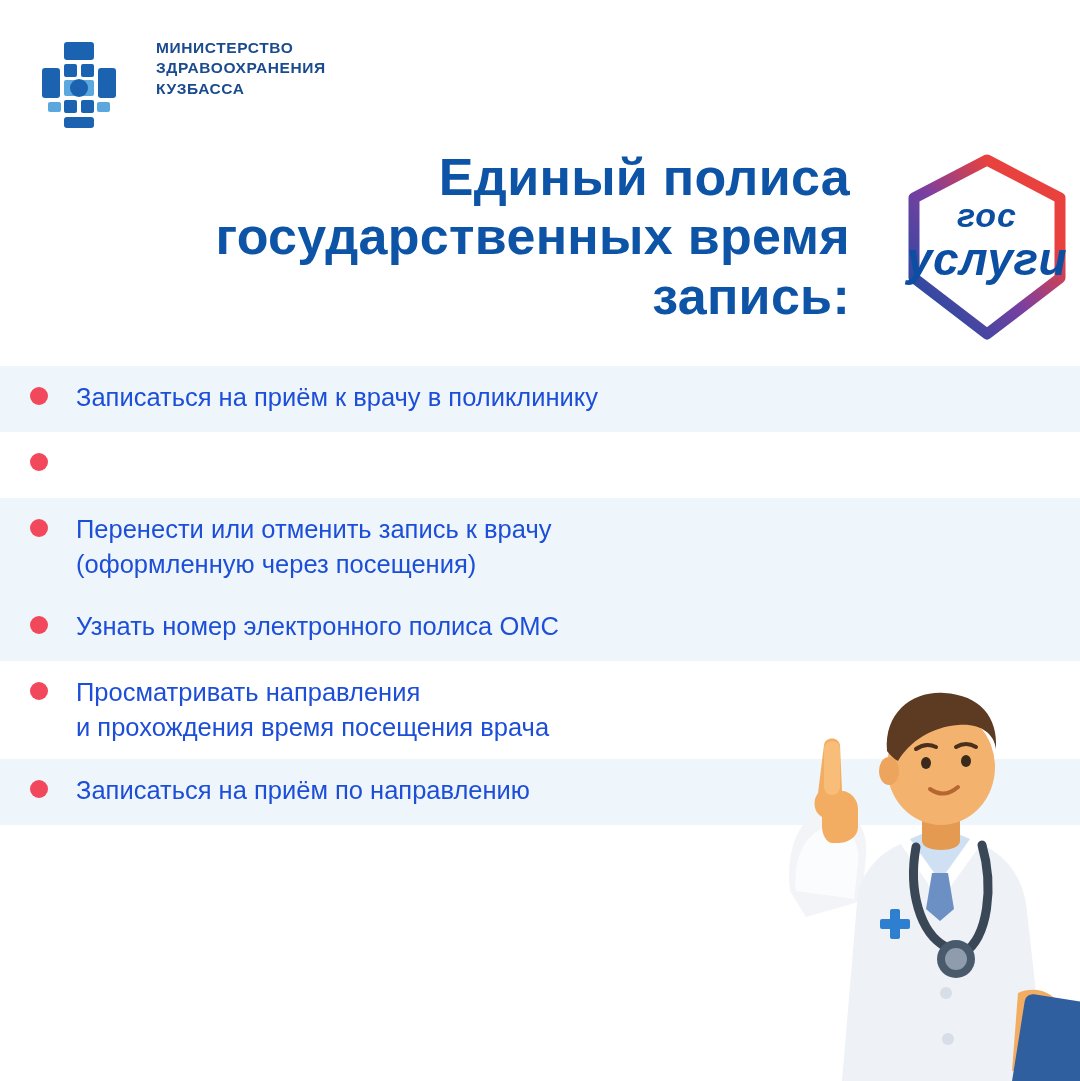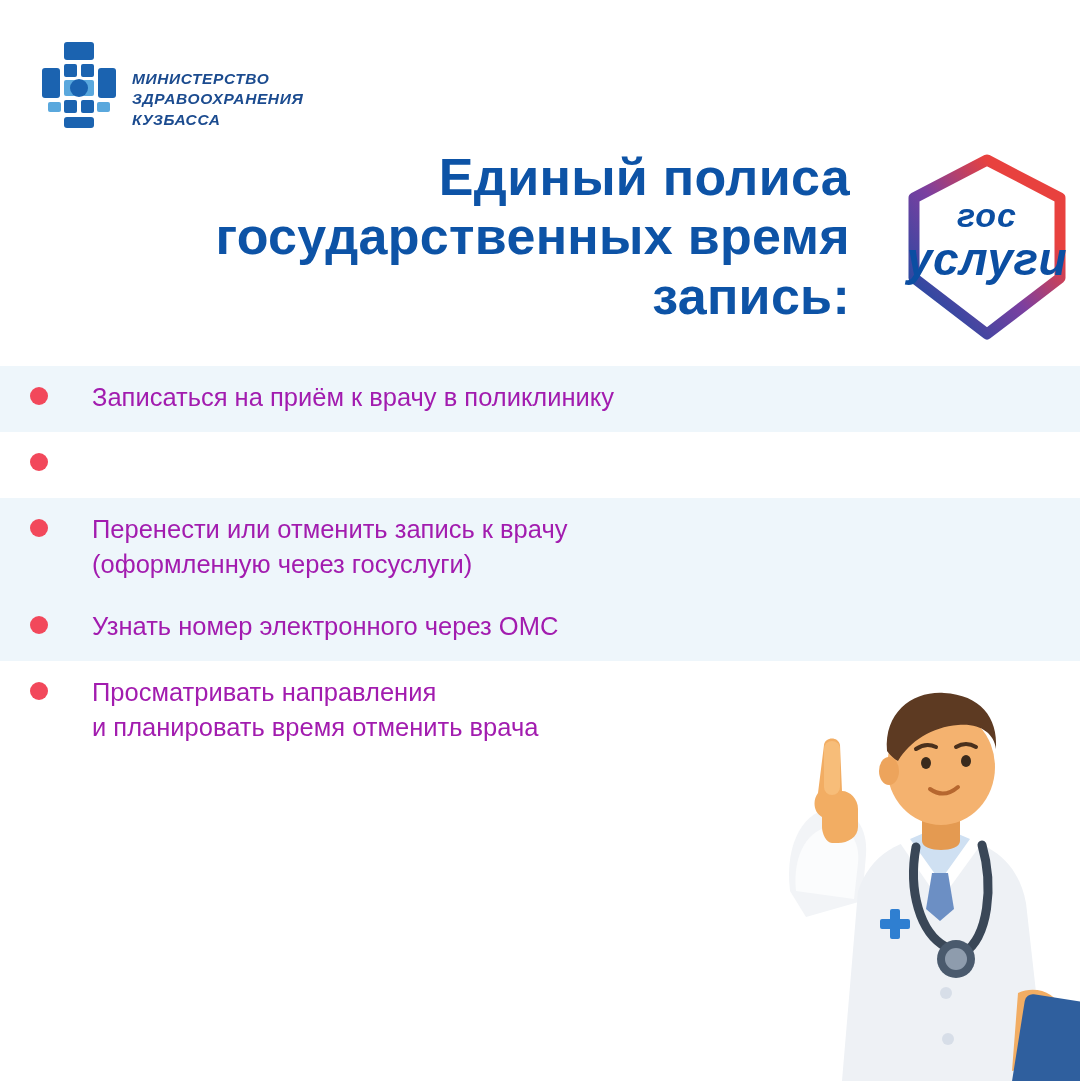--- a/index.html
+++ b/index.html
@@ -17,23 +17,22 @@
     background: #ffffff;
     overflow: hidden;
   }
 
   
   .ministry-logo {
     position: absolute;
     left: 28px;
     top: 38px;
     display: flex;
-    align-items: flex-end;
-    gap: 2px;
-    font-style: italic;
+    align-items: flex-start;
+    gap: 26px;
   }
   .ministry-mark {
     width: 102px;
     height: 92px;
     position: relative;
   }
   .ministry-text {
     font-weight: bold;
     font-size: 15.5px;
     line-height: 1.32;
@@ -99,24 +98,24 @@
   .bullet {
     flex: 0 0 auto;
     width: 18px;
     height: 18px;
     border-radius: 50%;
     background: #f2485b;
     margin-left: 30px;
     margin-top: 7px;
   }
   .row-text {
-    margin-left: 44px;
+    margin-left: 28px;
     font-size: 25.5px;
     line-height: 1.36;
-    color: #a21caf;
+    color: #1d4ed8;
     max-width: 760px;
     white-space: pre-line;
   }
 
   
   .doctor {
     position: absolute;
     right: 0;
     bottom: 0;
     width: 330px;
@@ -189,35 +188,39 @@
       <span class="row-text">Записаться на приём к врачу в поликлинику</span>
     </div>
 
     <div class="row">
       <span class="bullet"></span>
     </div>
 
     <div class="row striped">
       <span class="bullet"></span>
       <span class="row-text">Перенести или отменить запись к врачу
-(оформленную через госуслуги)</span>
-    </div>
-
-
-    <div class="row striped">
-      <span class="bullet"></span>
-      <span class="row-text">Узнать номер электронного через ОМС</span>
+(оформленную через посещения)</span>
+    </div>
+
+
+    <div class="row striped">
+      <span class="bullet"></span>
+      <span class="row-text">Узнать номер электронного полиса ОМС</span>
     </div>
 
     <div class="row">
       <span class="bullet"></span>
       <span class="row-text">Просматривать направления
-и планировать время отменить врача</span>
-    </div>
-
+и прохождения время посещения врача</span>
+    </div>
+
+    <div class="row striped">
+      <span class="bullet"></span>
+      <span class="row-text">Записаться на приём по направлению</span>
+    </div>
 
   </div>
 
   <div class="doctor">
     <svg width="330" height="440" viewBox="0 0 330 440" xmlns="http://www.w3.org/2000/svg">
 
       <path d="M40 250 C34 200 56 168 82 168 C104 168 118 186 116 214 L112 260 L56 276 Z" fill="#f2f4f7"></path>
       <path d="M46 250 C42 212 60 186 82 186 C100 186 110 200 108 222 L104 258 Z" fill="#fbfcfd"></path>
 
       <path d="M72 176 C64 172 62 160 68 152 L74 104 C75 96 88 95 90 104 L92 150 C100 150 108 158 108 168 L108 186 C108 196 98 202 88 202 L82 202 C76 202 72 192 72 186 Z" fill="#f2ad63"></path>

